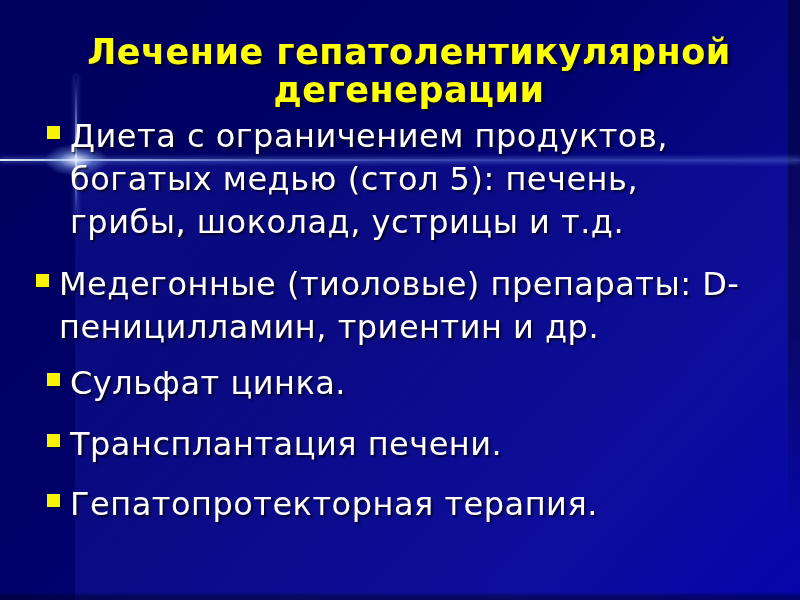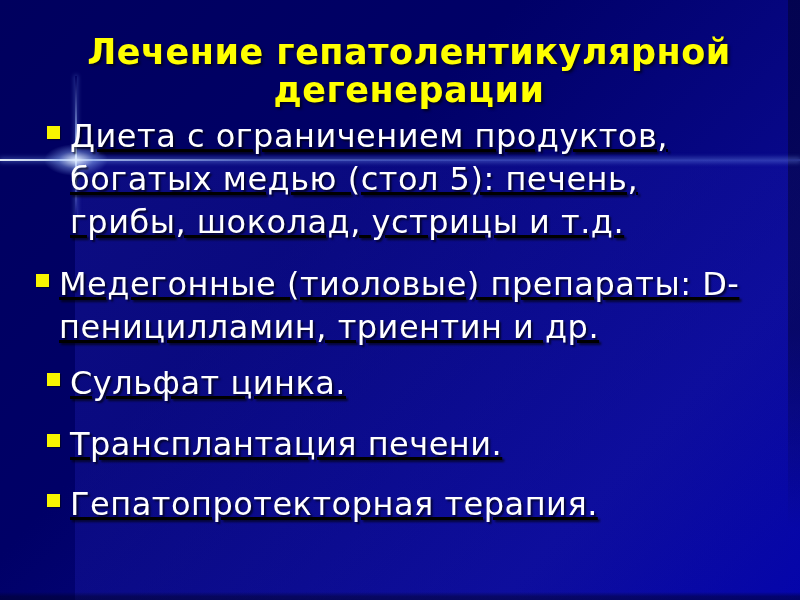--- a/index.html
+++ b/index.html
@@ -72,21 +72,21 @@
     letter-spacing:0.5px;
   }
 
   
   .bullets {
     position:absolute; left:0; top:115px; width:800px;
     list-style:none; margin:0; padding:0;
   }
   .bullet-item {
     display:flex; align-items:flex-start;
-    padding-left:47px; margin:0 0 17px 0;text-decoration:underline;
+    padding-left:47px; margin:0 0 17px 0;
   }
   .bullet-item:nth-child(1) { margin-bottom:19px; }
   .bullet-item:nth-child(2) { margin-bottom:13px;padding-left:36px; }
   .bullet-item:nth-child(3) { margin-bottom:18px; }
   .bullet-square {
     flex:0 0 auto; width:13px; height:13px; margin:11px 10px 0 0;
     background:var(--bullet-marker,#f8f400);
     box-shadow:1px 1px 1px rgba(0,0,0,0.45);
   }
   .bullet-text {

